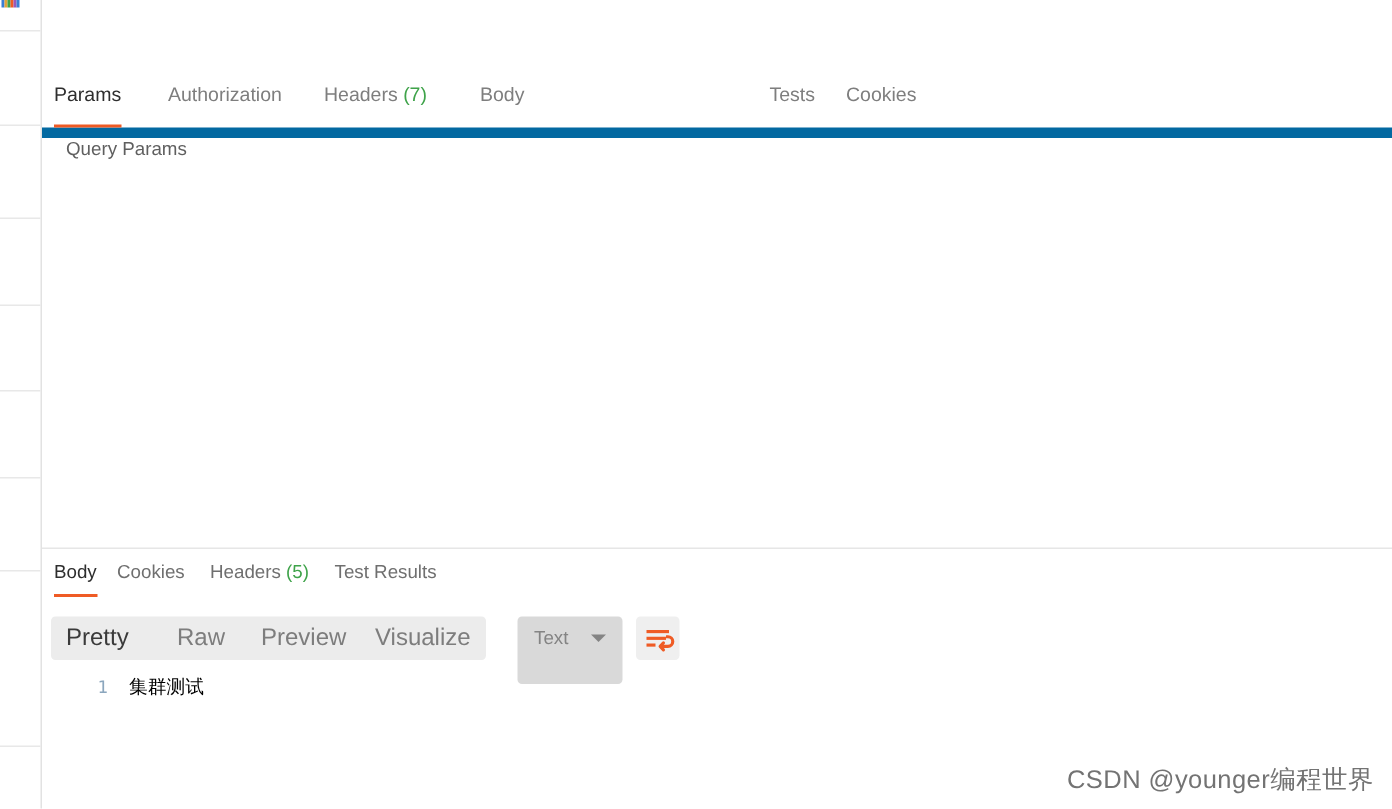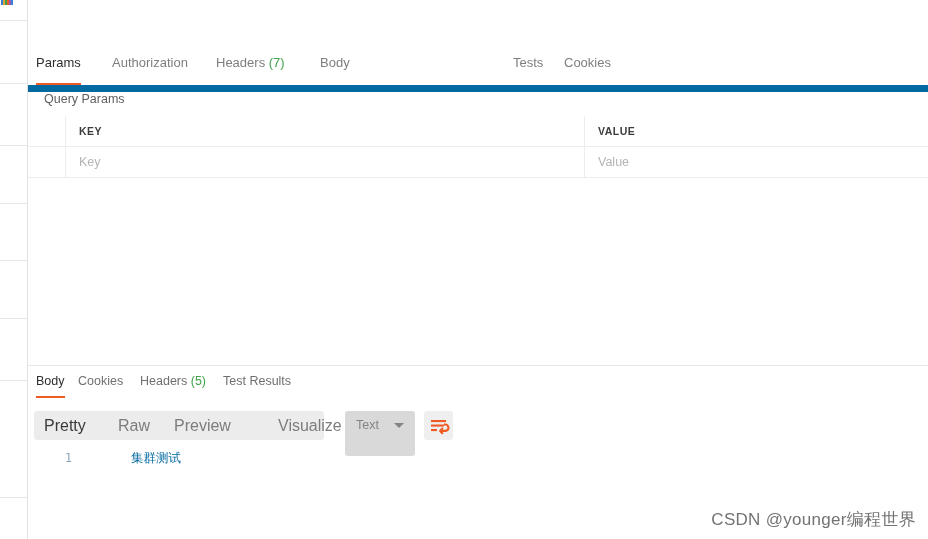--- a/index.html
+++ b/index.html
@@ -274,22 +274,21 @@
     text-align: right;
     font-family: "DejaVu Sans Mono", monospace;
     font-size: 11.5px;
     color: #8ba6bd;
   }
   #body-line-1 {
     position: absolute;
     left: 58px; top: 2px;
     font-family: "DejaVu Sans", sans-serif;
     font-size: 12.5px;
-    color: #0369a1;
-    margin-left: 45px;
+    color: #000000;
   }
 
   
   #watermark {
     position: absolute;
     right: 12px; bottom: 8px;
     font-size: 17px;
     color: #737373;
     letter-spacing: 0.3px;
     white-space: nowrap;
@@ -316,55 +315,35 @@
   <div id="req-tabs">
       <div class="tab active" style="left: 8px;"><span>Params</span></div>
       <div class="tab" style="left: 84px;"><span>Authorization</span></div>
       <div class="tab" style="left: 188px;"><span>Headers</span><span class="count-green"> (7)</span></div>
       <div class="tab" style="left: 292px;"><span>Body</span></div>
       <div class="tab" style="left: 485px;"><span>Tests</span></div>
       <div class="tab" style="left: 536px;"><span>Cookies</span></div>
     </div>
 
   <div id="query-params-title">Query Params</div>
-  <div id="params-table">
-      <div class="ptr hdr">
-        <div class="pcell-check"></div>
-        <div class="pcell-key">
-          <span>KEY</span>
-        </div>
-        <div class="pcell-val">
-          <span>VALUE</span>
-        </div>
-      </div>
-      <div class="ptr ph">
-        <div class="pcell-check"></div>
-        <div class="pcell-key">
-          <span>Key</span>
-        </div>
-        <div class="pcell-val">
-          <span>Value</span>
-        </div>
-      </div>
-    </div>
 
   <div id="pane-divider"></div>
 
   <div id="res-tabs">
       <div class="rtab active" style="left: 8px;"><span>Body</span></div>
       <div class="rtab" style="left: 50px;"><span>Cookies</span></div>
       <div class="rtab" style="left: 112px;"><span>Headers</span><span class="count-green"> (5)</span></div>
       <div class="rtab" style="left: 195px;"><span>Test Results</span></div>
     </div>
 
   <div id="fmt-group" style="width: 290px;">
       <div class="fmt-btn active" style="left: 10px; width: 44px;">Pretty</div>
       <div class="fmt-btn" style="left: 84px; width: 30px;">Raw</div>
       <div class="fmt-btn" style="left: 140px; width: 50px;">Preview</div>
-      <div class="fmt-btn" style="left: 216px; width: 58px; margin-left: 28px;">Visualize</div>
+      <div class="fmt-btn" style="left: 216px; width: 58px;">Visualize</div>
     </div>
 
   <div id="type-select">
     <span id="type-label">Text</span>
     <span id="type-caret"></span>
   </div>
 
   <div id="wrap-btn">
     <svg width="29" height="29" viewBox="0 0 29 29">
       <rect x="7" y="9" width="15" height="2.1" fill="#ef5b25"></rect>

